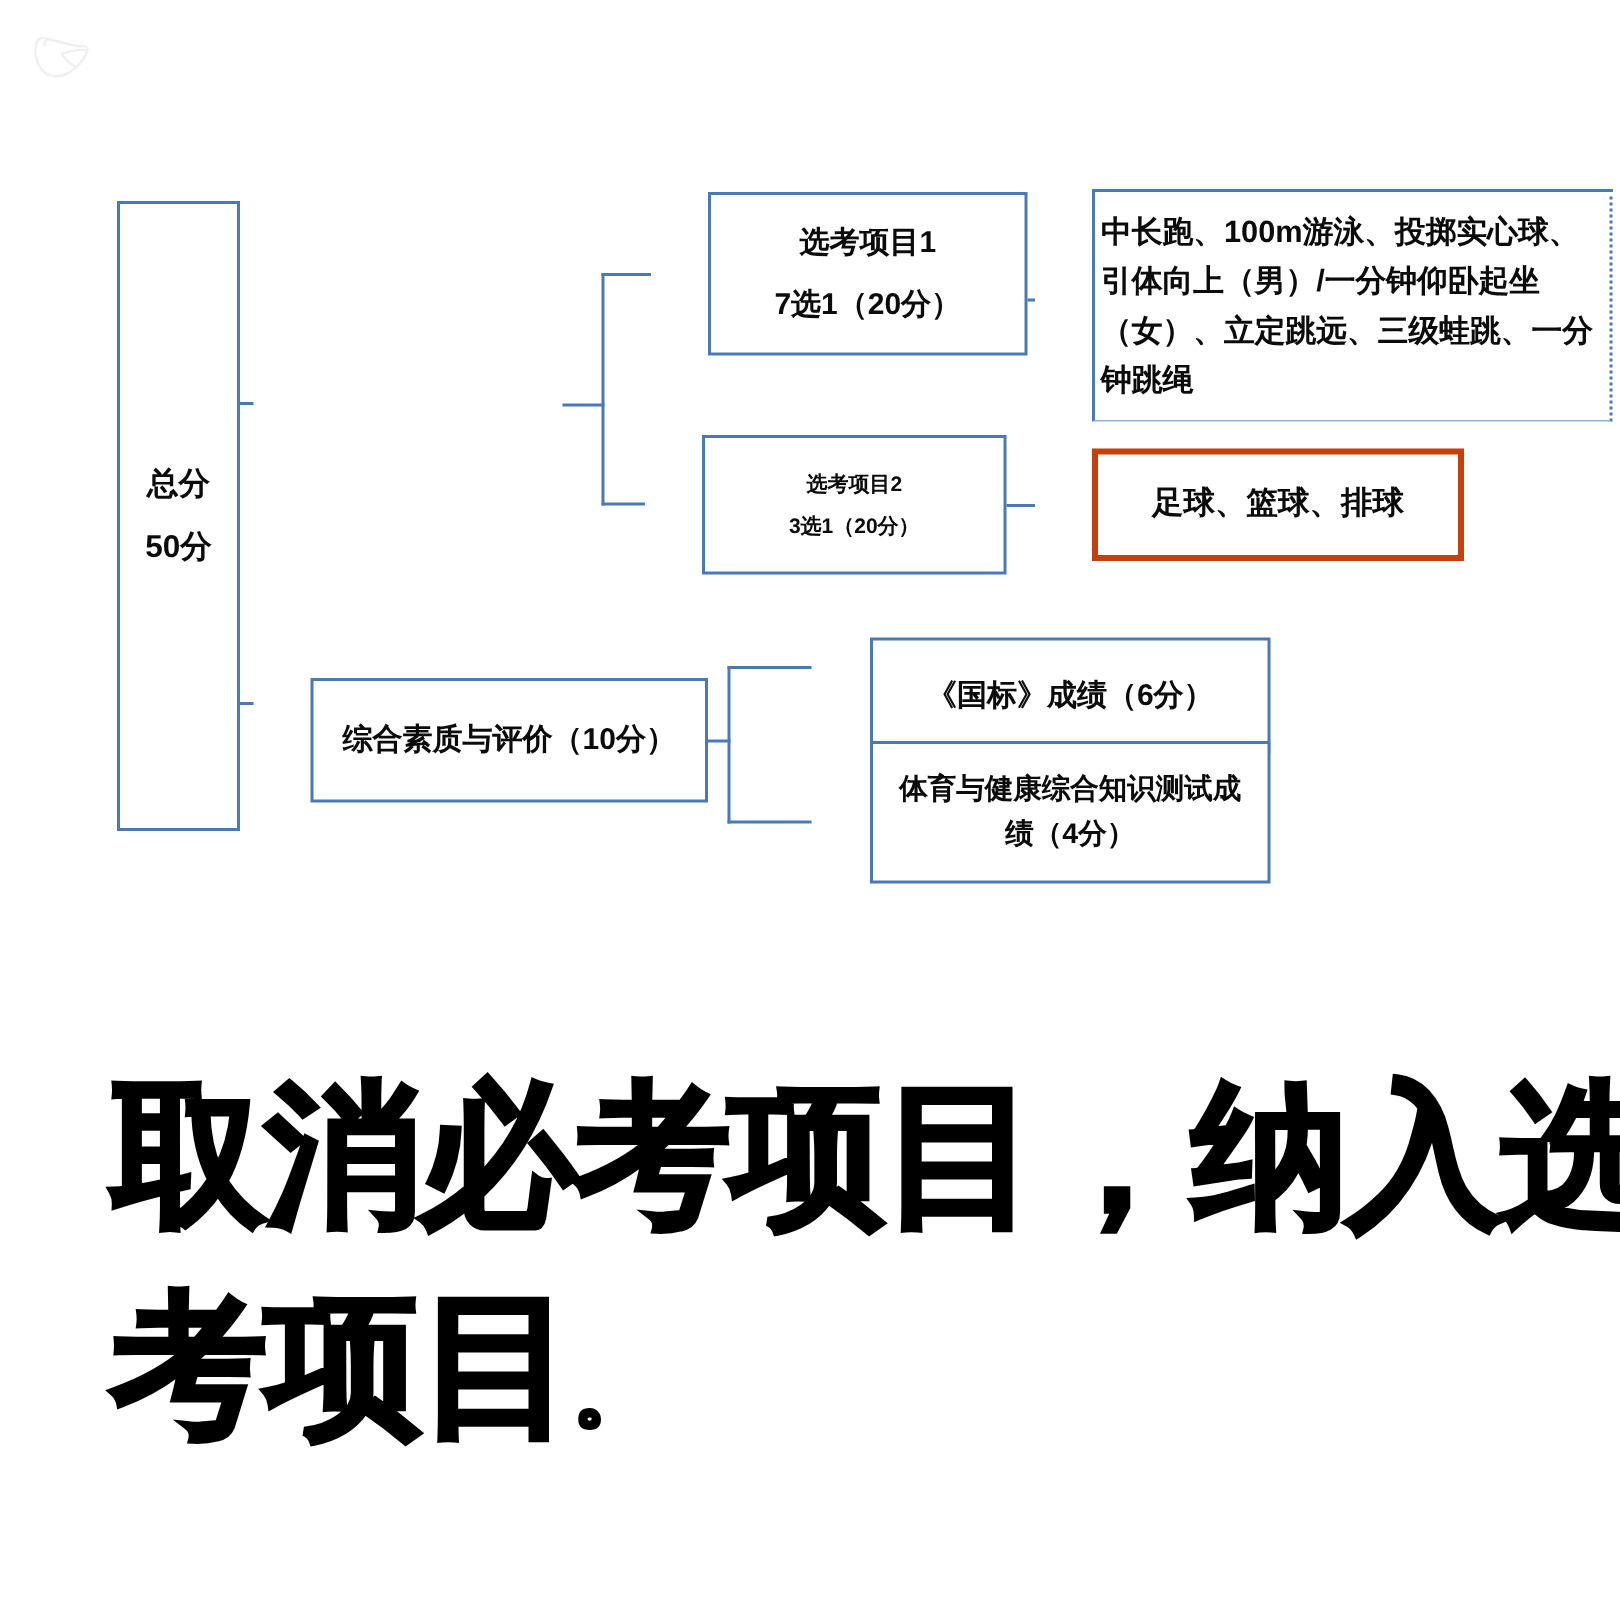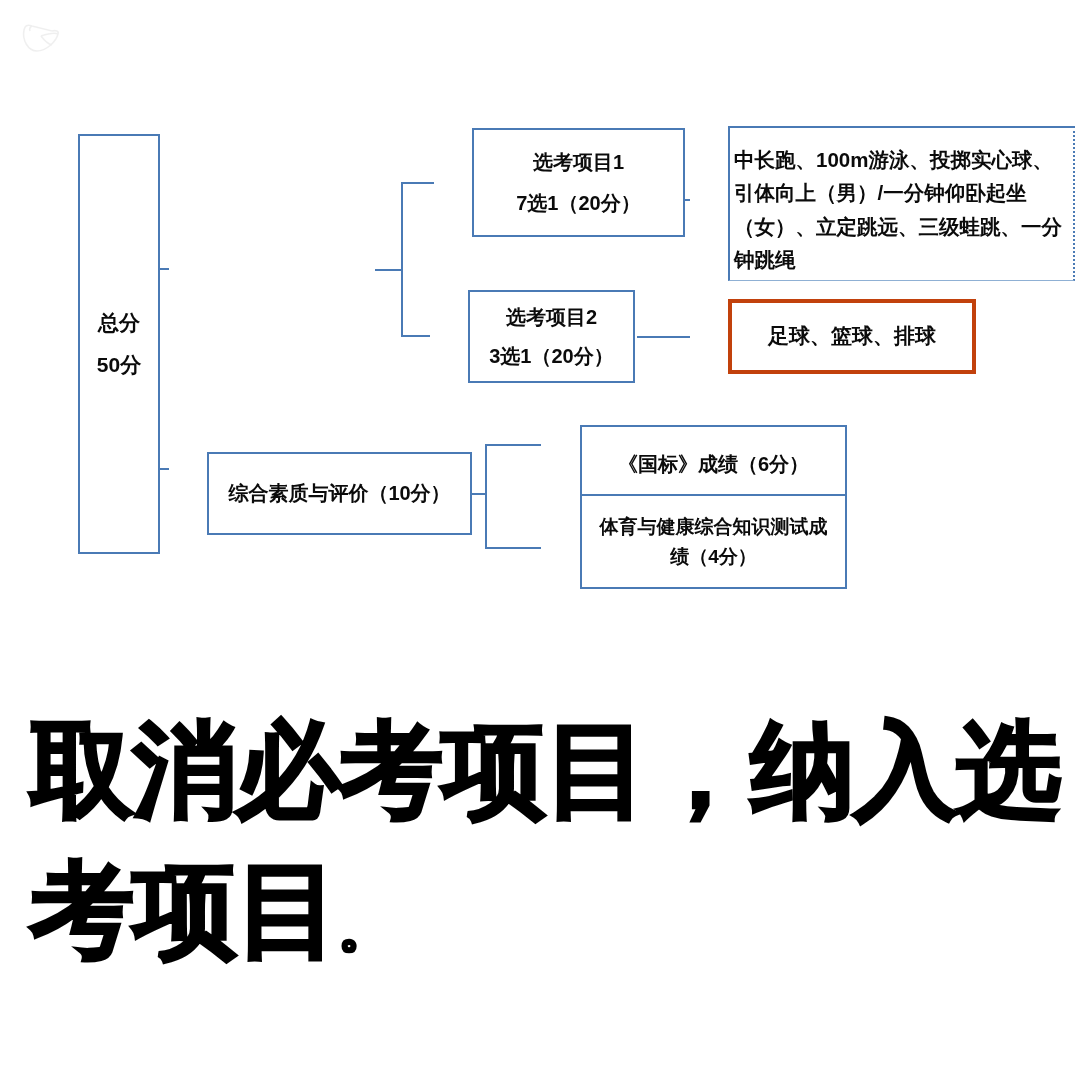--- a/index.html
+++ b/index.html
@@ -90,23 +90,23 @@
     top: 128px;
     width: 213px;
     height: 109px;
     font-size: 20px;
   }
   #node-elective1 .ln { line-height: 2.05; }
 
   #node-elective2 {
     left: 428px;
     top: 290px;
-    width: 167px;
+    width: 203px;
     height: 93px;
-    font-size: 20px;
+    font-size: 14px;
   }
   #node-elective2 .ln { line-height: 1.95; }
 
   #node-gb {
     left: 540px;
     top: 425px;
     width: 267px;
     height: 78px;
     font-size: 20px;
   }
@@ -122,21 +122,21 @@
   
   #node-list1 {
     left: 688px;
     top: 126px;
     width: 347px;
     height: 155px;
     border-right: 2px dotted #4a7ab5;
     border-bottom: 1px solid #8fb0d4;
     font-size: 20.5px;
     align-items: flex-start;
-    justify-content: flex-end;
+    justify-content: center;
     padding: 4px 2px 4px 4px;
     text-align: left;
   }
   #node-list1 .para {
     line-height: 1.62;
     font-weight: bold;
     width: 100%;
     word-break: break-all;
   }
   #node-list2 {
@@ -163,21 +163,21 @@
     top: 700px;
     width: 1020px;
     color: #000000;
     font-family: "DejaVu Sans", "Liberation Sans", sans-serif;
     font-weight: 900;
     font-size: 104px;
     line-height: 1.35;
     letter-spacing: -1px;
     -webkit-text-stroke: 3px #000;
   }
-  #headline .hl-line { display: block; white-space: nowrap; }
+  #headline .hl-line { display: block; white-space: nowrap; margin-left: 44px; }
   #headline .period { font-size: 48px; }
 </style>
 </head>
 <body>
 
 <div id="watermark">
   <svg viewBox="0 0 48 40" width="48" height="40" aria-hidden="true">
     <path d="M8 12 C6 22, 12 33, 21 33 C30 33, 40 24, 42 16 C43 13, 40 12, 36 13 L16 8 C11 6, 9 8, 8 12 Z" fill="none" stroke="#c9c9c9" stroke-width="1.6"></path>
     <path d="M16 8 C14 9, 13 11, 14 13" fill="none" stroke="#c9c9c9" stroke-width="1.6"></path>
     <path d="M25 18 C31 16, 38 14, 42 16" fill="none" stroke="#c9c9c9" stroke-width="1.6"></path>

